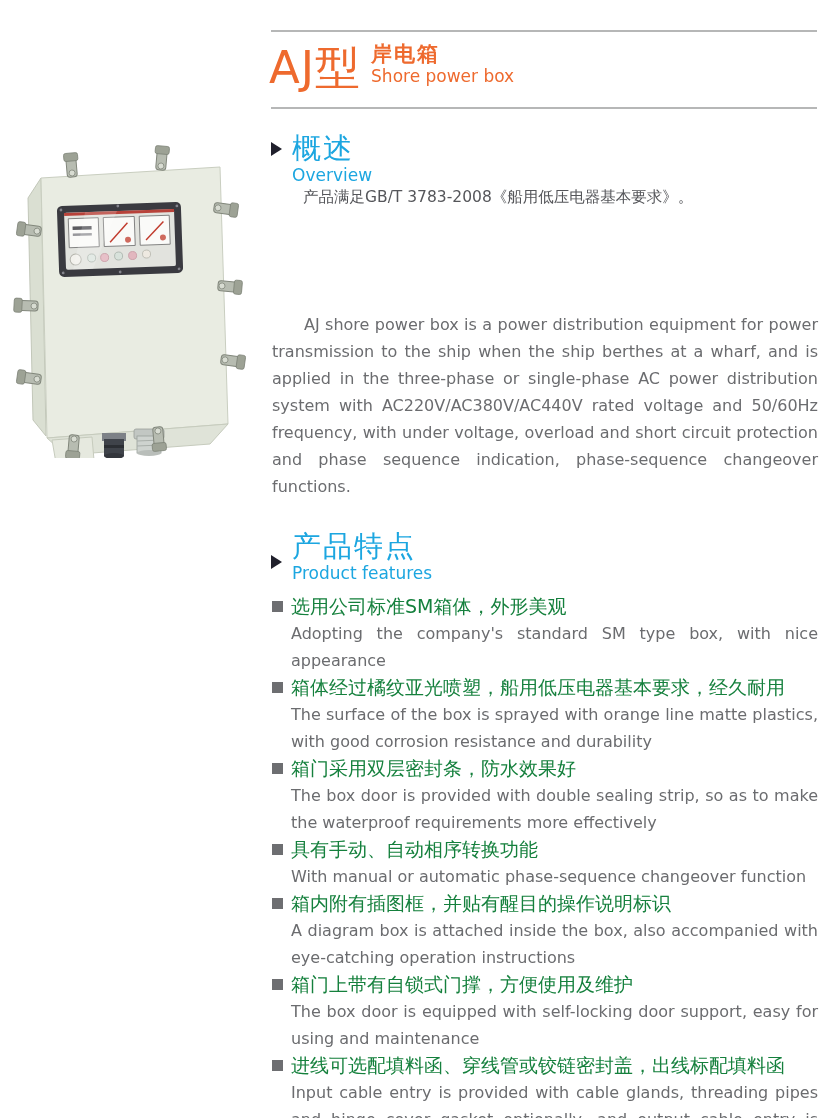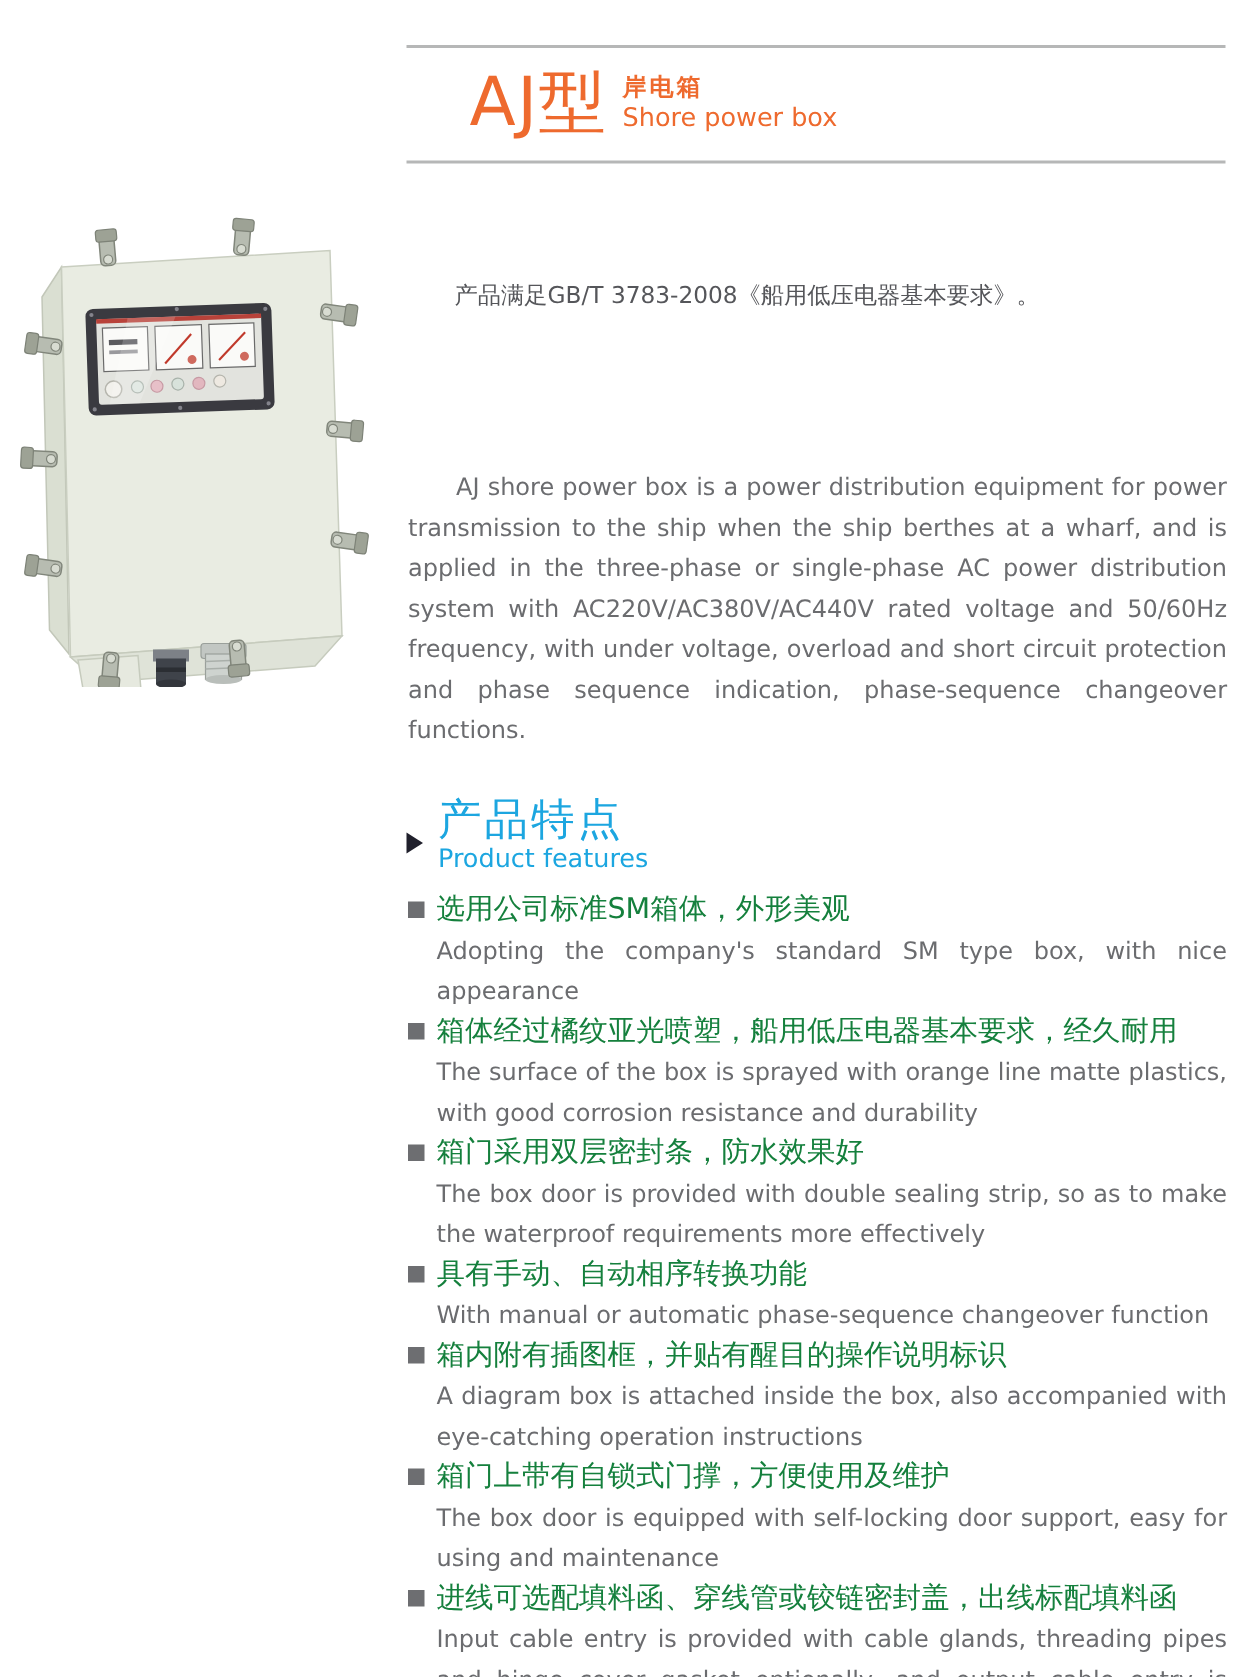--- a/index.html
+++ b/index.html
@@ -23,31 +23,29 @@
   }
   .rule-top { top: 30px; }
   .rule-mid { top: 107px; }
 
   
   .title-block {
     position: absolute;
     left: 269px;
     top: 44px;
     display: flex;
-    align-items: flex-end;
     color: #ee6a2e;
-    margin-left: 44px;
   }
   .title-model {
     font-size: 45px;
     line-height: 48px;
     letter-spacing: 1px;
   }
   .title-sub { margin-left: 10px; padding-bottom: 2px; }
-  .title-sub-cn { font-size: 16px; font-weight: bold; letter-spacing: 2px; line-height: 21px; }
+  .title-sub-cn { font-size: 21px; font-weight: bold; letter-spacing: 2px; line-height: 21px; }
   .title-sub-en { font-size: 17px; line-height: 22px; }
 
   
   .sec-head { position: absolute; left: 271px; display: flex; }
   .sec-head.overview-head { top: 132px; }
   .sec-head.features-head { top: 530px; align-items: center; }
   .tri-icon {
     width: 0; height: 0;
     border-left: 11px solid #20202c;
     border-top: 7px solid transparent;
@@ -186,20 +184,27 @@
   <div class="rule rule-mid"></div>
 
   <header class="title-block">
     <span class="title-model">AJ型</span>
     <span class="title-sub">
       <div class="title-sub-cn">岸电箱</div>
       <div class="title-sub-en">Shore power box</div>
     </span>
   </header>
 
+  <div class="sec-head overview-head">
+    <span class="tri-icon"></span>
+    <span class="sec-titles">
+      <div class="sec-cn">概述</div>
+      <div class="sec-en">Overview</div>
+    </span>
+  </div>
 
   <div class="overview-cn">
     <p>产品满足GB/T 3783-2008《船用低压电器基本要求》。</p>
   </div>
 
   <div class="overview-en">
     <p>AJ shore power box is a power distribution equipment for power transmission to the ship when the ship berthes at a wharf, and is applied in the three-phase or single-phase AC power distribution system with AC220V/AC380V/AC440V rated voltage and 50/60Hz frequency, with under voltage, overload and short circuit protection and phase sequence indication, phase-sequence changeover functions.</p>
   </div>
 
   <div class="sec-head features-head">

